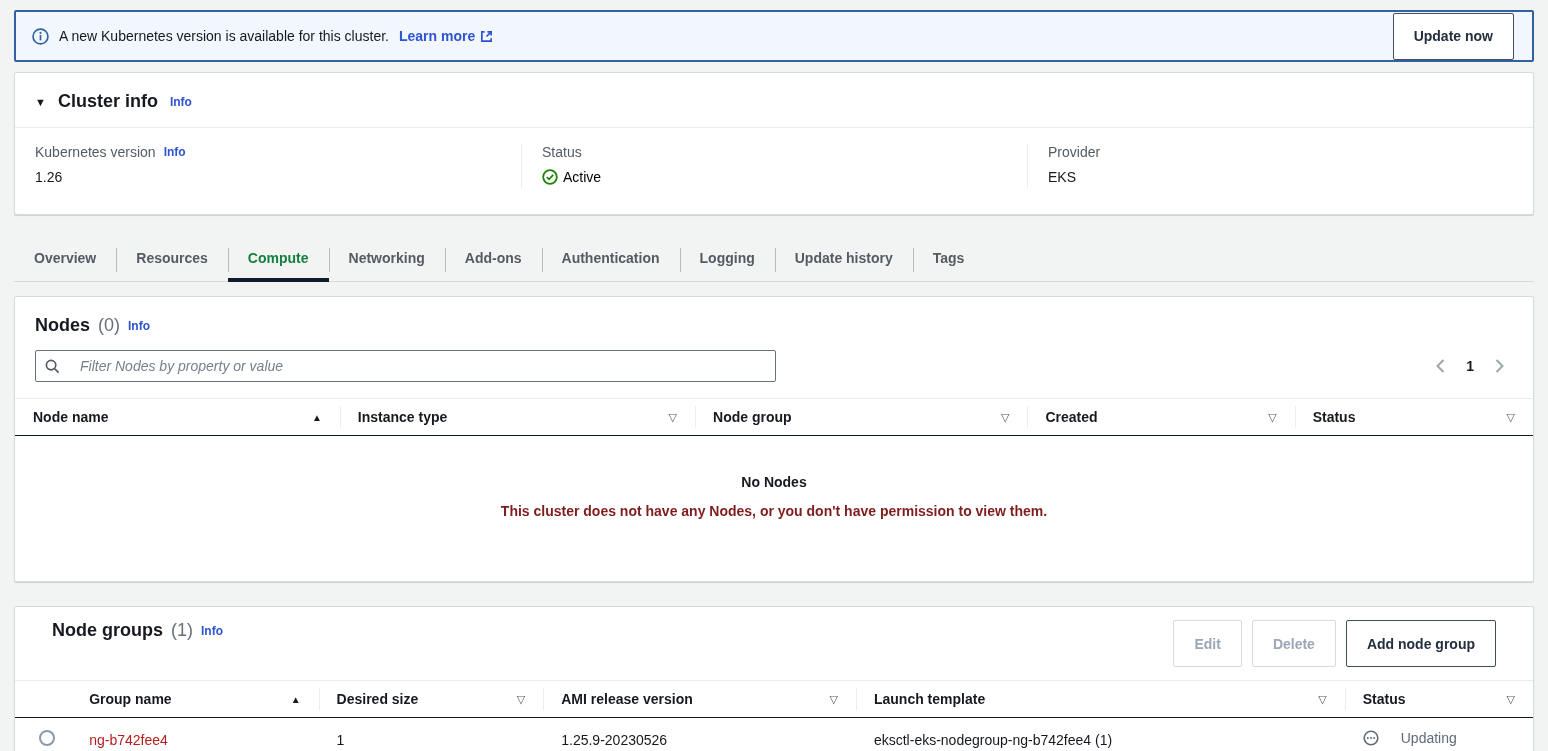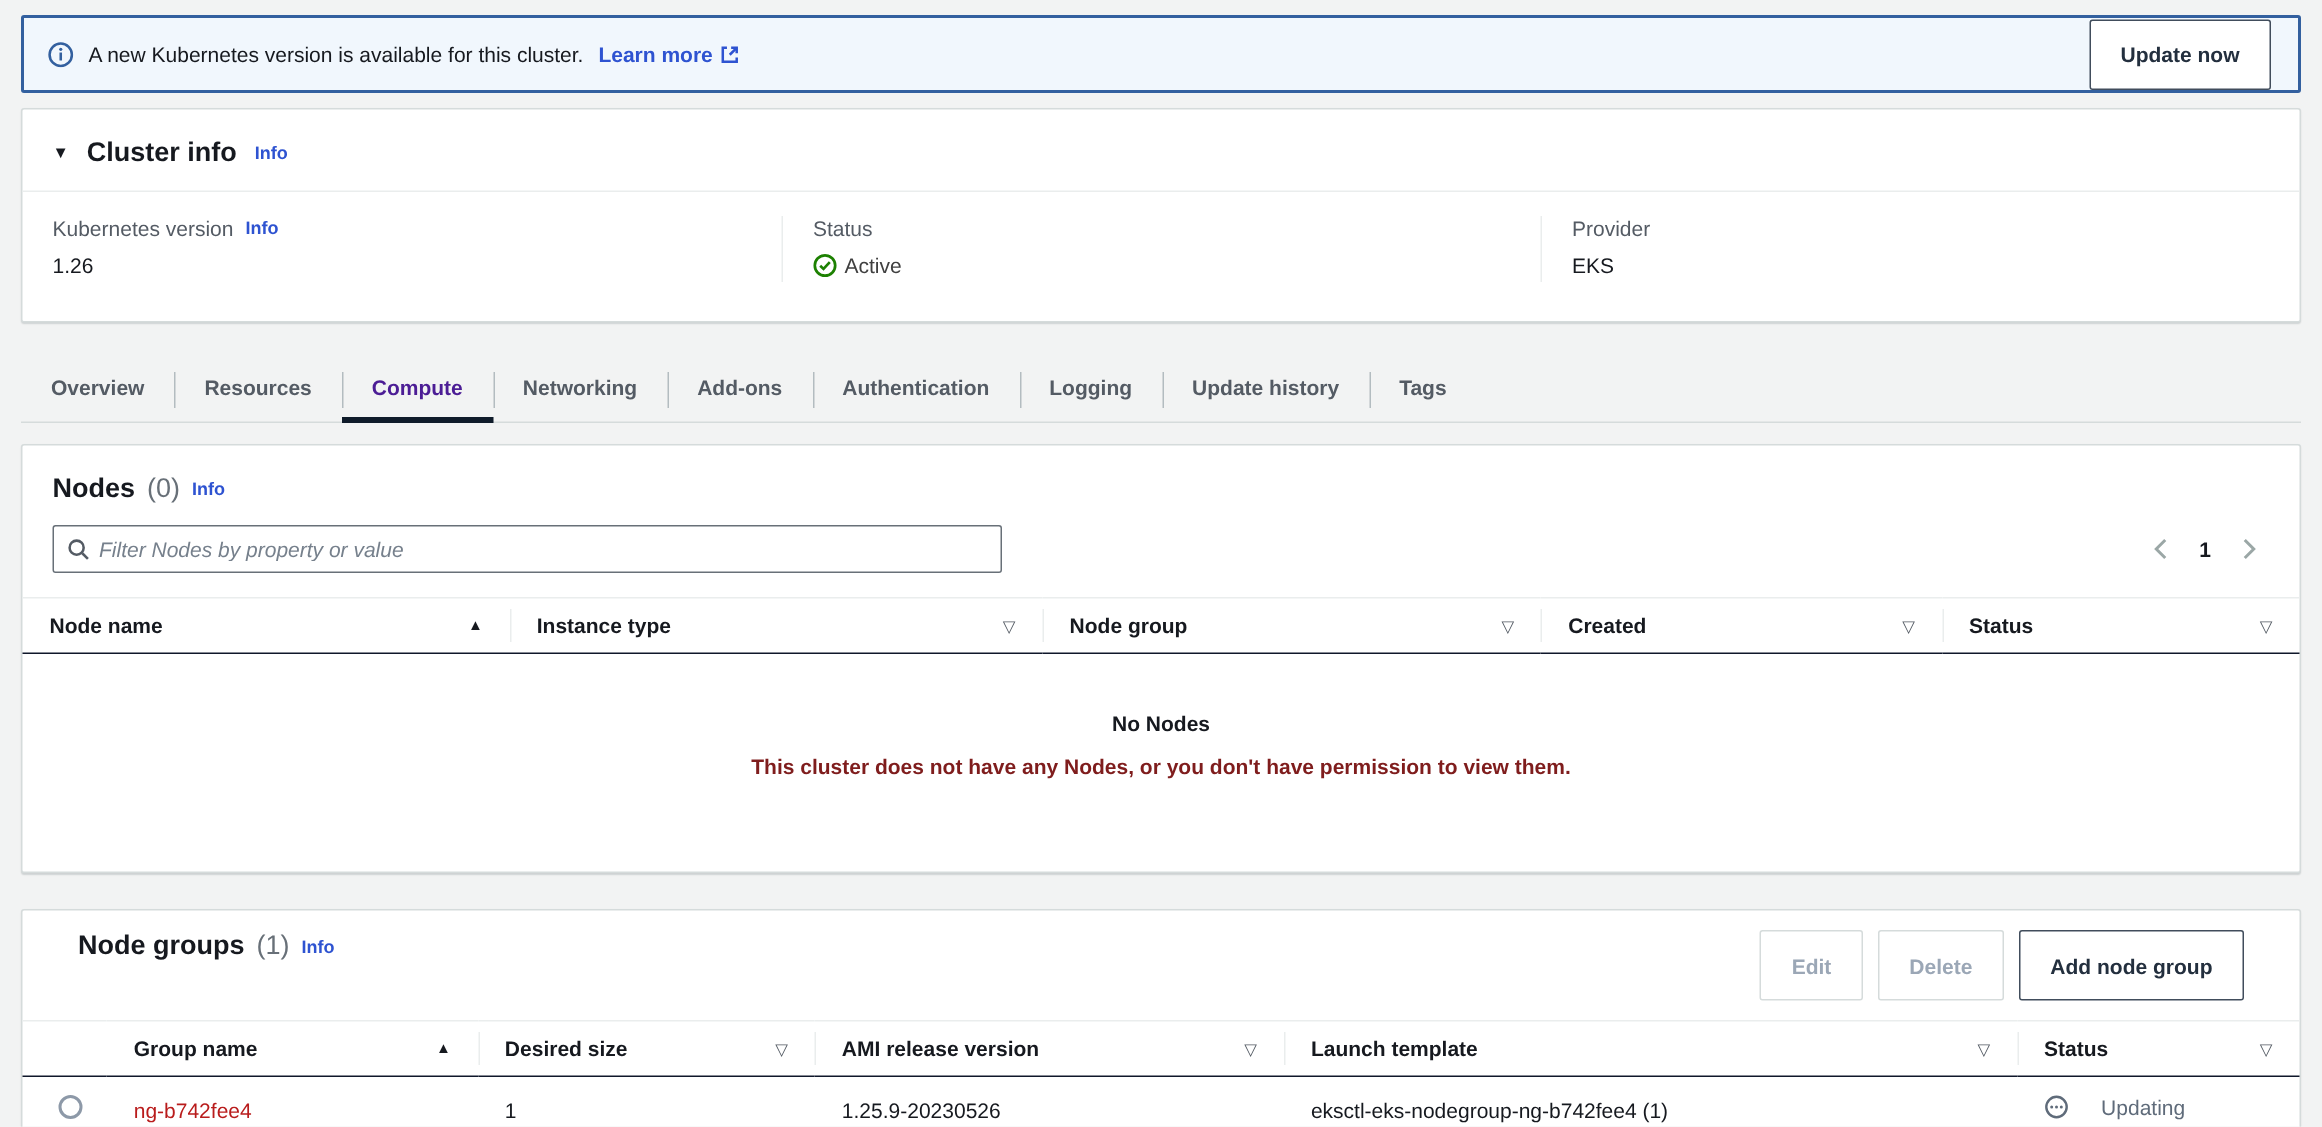--- a/index.html
+++ b/index.html
@@ -39,38 +39,38 @@
   .count { font-size:18px; font-weight:400; color:#687078; }
 
   
   .cluster-header { padding:18px 20px 15px; display:flex; align-items:center; gap:12px; border-bottom:1px solid #eaeded; }
   .caret { font-size:11px; color:#16191f; cursor:pointer; }
   .cluster-grid { display:flex; padding:16px 0 26px; }
   .cluster-col { flex:1 1 33.33%; padding-left:20px; }
   .cluster-col + .cluster-col { border-left:1px solid #eaeded; }
   .field-label { color:#545b64; margin-bottom:9px; display:flex; align-items:center; gap:8px; }
   .field-value { color:#16191f; }
-  .status-ok { color:#404040; display:inline-flex; align-items:center; gap:5px; }
+  .status-ok { color:#000000; display:inline-flex; align-items:center; gap:5px; }
 
   
   .tabs { display:flex; margin-top:22px; border-bottom:1px solid #d5dbdb; }
   .tab { position:relative; padding:13px 20px 15px; font-weight:700; color:#545b64; cursor:pointer; white-space:nowrap; }
   .tab:not(:first-child)::before {
     content:""; position:absolute; left:0; top:11px; width:1px; height:24px; background:#b3bcc0;
   }
-  .tab--active { color:#4c1d95; }
+  .tab--active { color:#15803d; }
   .tab--active::after {
     content:""; position:absolute; left:0; right:0; bottom:-1px; height:4px; background:#0f1b2a;
   }
 
   
   .nodes-card { margin-top:14px; }
   .panel-title-row { padding:18px 20px 6px; display:flex; align-items:center; gap:8px; }
   .filter-row { display:flex; align-items:center; justify-content:space-between; padding:8px 20px 16px; }
-  .search-box { width:633px; height:32px; border:1px solid #687078; border-radius:2px; display:flex; align-items:center; padding:0 9px; gap:4px; background:#fff; }
+  .search-box { width:741px; height:32px; border:1px solid #687078; border-radius:2px; display:flex; align-items:center; padding:0 9px; gap:18px; background:#fff; }
   .search-box input { border:none; outline:none; flex:1; font-size:14px; font-family:inherit; color:#16191f; background:transparent; }
   .search-box input::placeholder { color:#76808c; font-style:italic; }
   .pagination { display:flex; align-items:center; gap:20px; padding-right:8px; }
   .page-num { font-weight:700; color:#16191f; cursor:pointer; }
   .pg-btn { cursor:pointer; display:flex; align-items:center; }
 
   table { width:100%; border-collapse:collapse; font-size:14px; }
   thead th {
     text-align:left; font-weight:700; color:#16191f; padding:10px 18px;
     border-top:1px solid #eaeded; border-bottom:1px solid #0f172a; position:relative; cursor:pointer;

